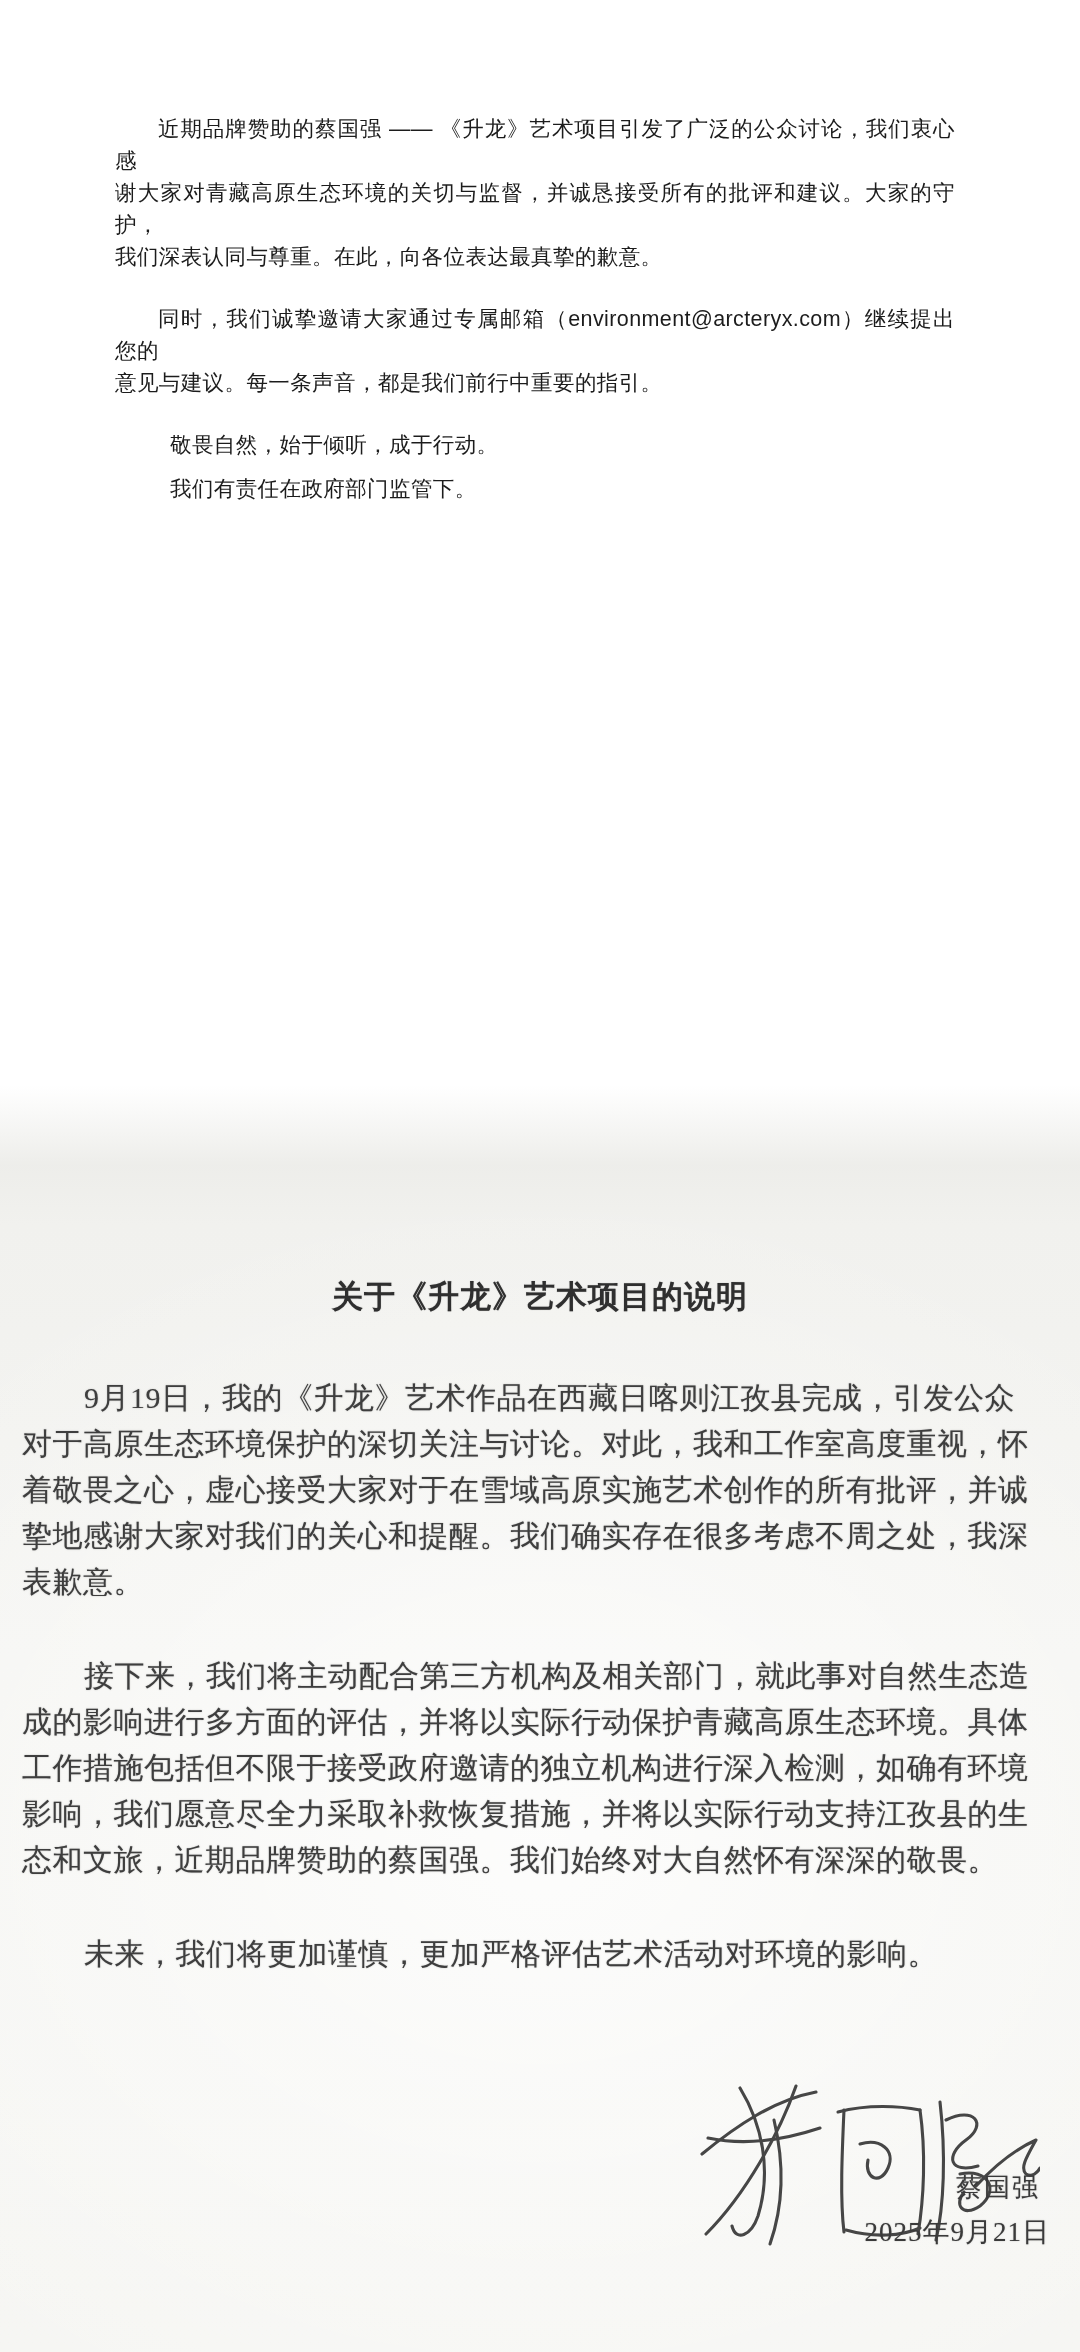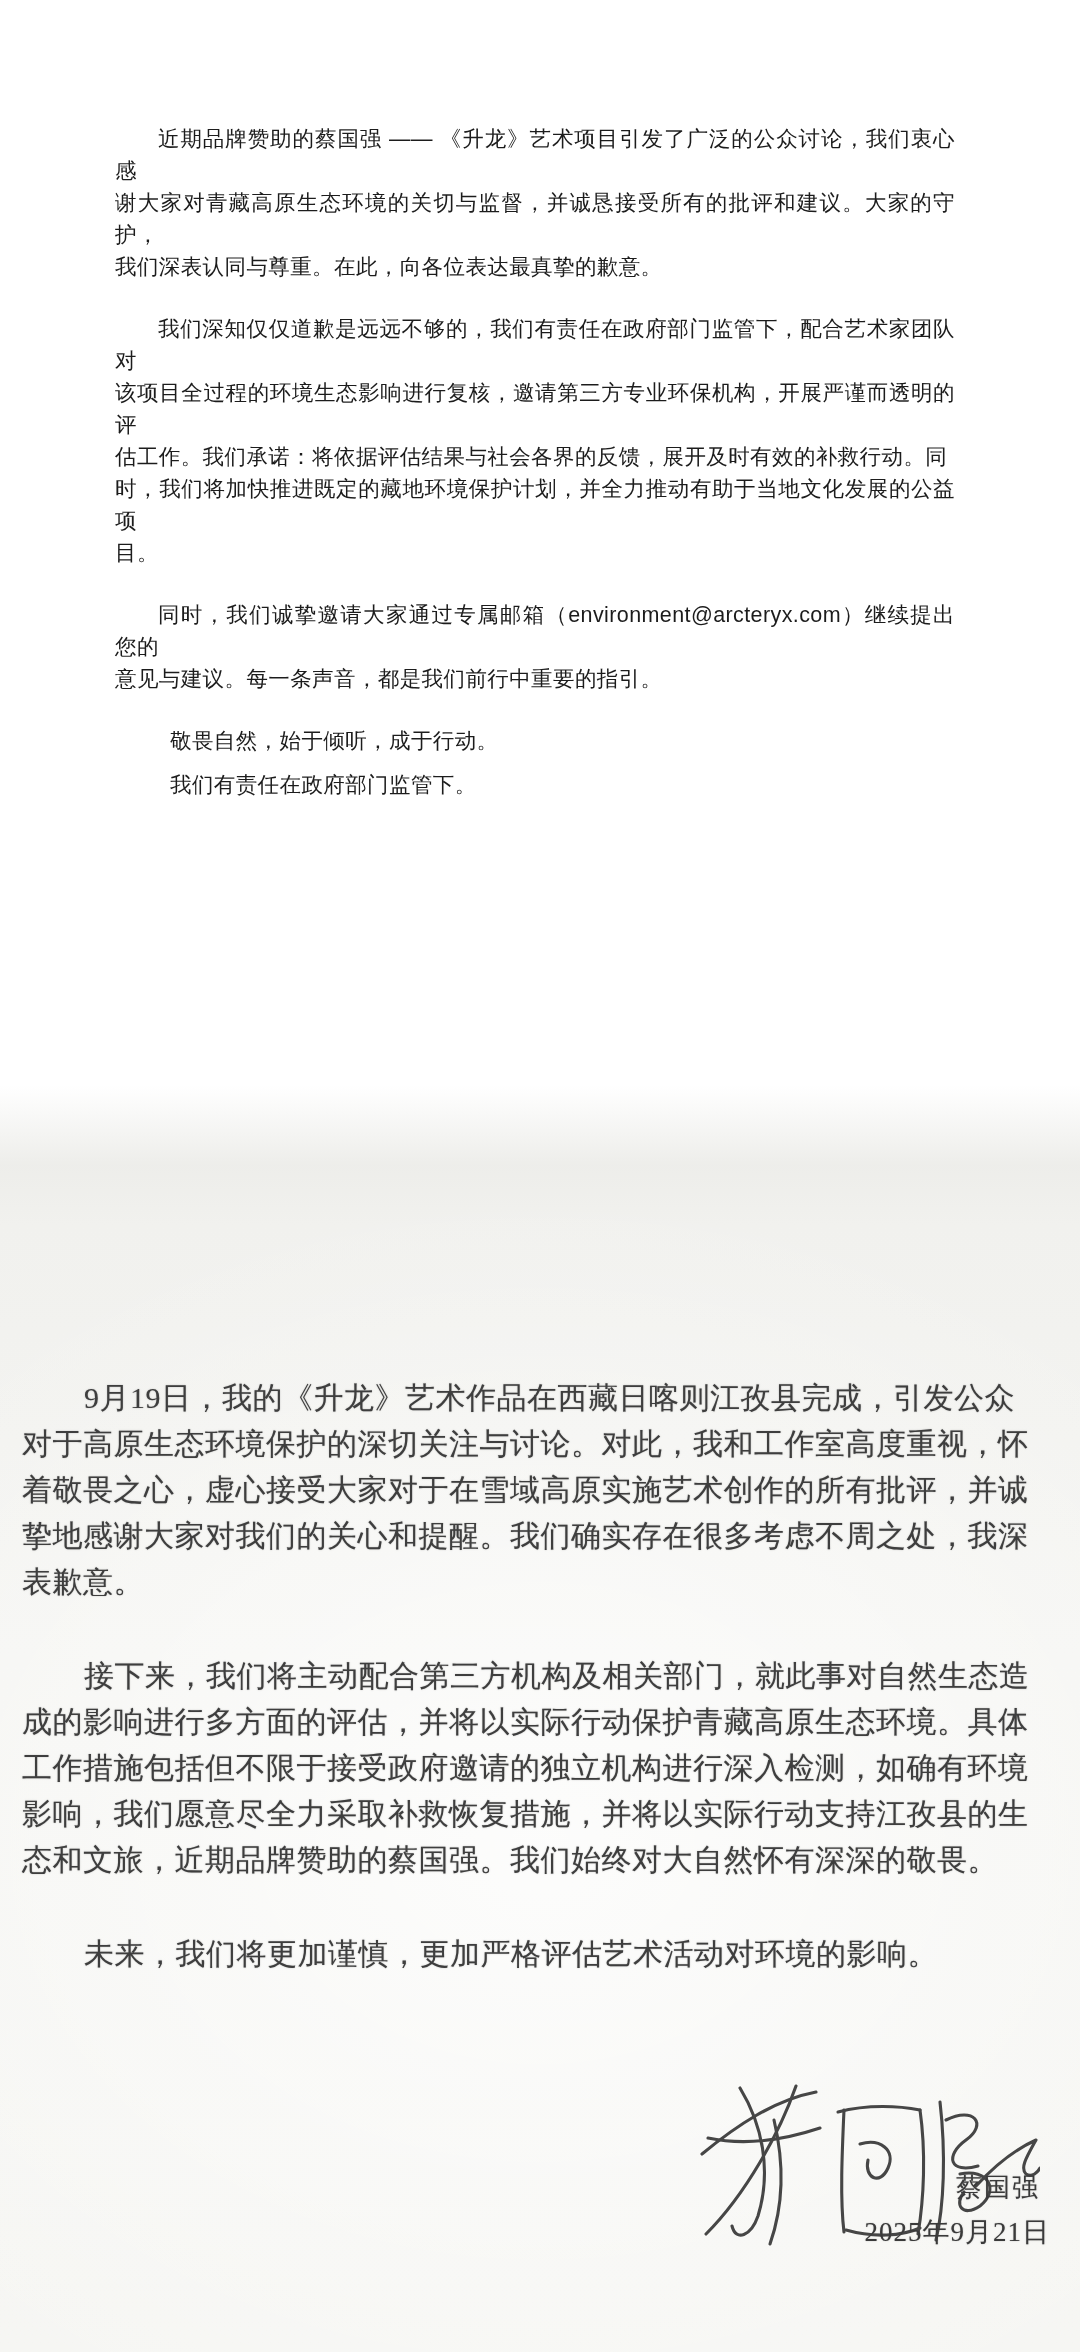--- a/index.html
+++ b/index.html
@@ -5,21 +5,21 @@
   html,body{margin:0;padding:0;background:#ffffff;}
   #screen{
     position:relative;width:1080px;height:2352px;margin:0 auto;
     background:#ffffff;overflow:hidden;
     font-family:"Liberation Sans", sans-serif;
   }
   
   .doc1{position:absolute;left:0;top:0;width:1080px;height:1085px;background:#ffffff;}
   .doc1-body{position:absolute;left:115px;top:105px;width:840px;}
   .doc1-body p{
-    margin:18px 0 30px 0;
+    margin:8px 0 30px 0;
     font-size:21.5px;line-height:32px;letter-spacing:.4px;
     color:#1c1c1c;font-weight:500;
     text-align:justify;text-indent:43px;white-space:pre-line;
   }
   .doc1-body p.closing{margin:12px;}
   .doc1-sign{
     position:absolute;right:112px;top:800px;text-align:right;
     font-size:21.5px;line-height:35px;letter-spacing:1px;color:#1c1c1c;font-weight:500;
   }
   
@@ -62,33 +62,29 @@
 </head>
 <body>
 
 <div id="screen">
 
   <section class="doc1">
     <div class="doc1-body">
       <p>近期品牌赞助的蔡国强 —— 《升龙》艺术项目引发了广泛的公众讨论，我们衷心感
 谢大家对青藏高原生态环境的关切与监督，并诚恳接受所有的批评和建议。大家的守护，
 我们深表认同与尊重。在此，向各位表达最真挚的歉意。</p>
-      <p>我们深知仅仅道歉是远远不够的，我们有责任在政府部门监管下，配合艺术家团队对
-该项目全过程的环境生态影响进行复核，邀请第三方专业环保机构，开展严谨而透明的评
-估工作。我们承诺：将依据评估结果与社会各界的反馈，展开及时有效的补救行动。同
-时，我们将加快推进既定的藏地环境保护计划，并全力推动有助于当地文化发展的公益项
-目。</p>
       <p>同时，我们诚挚邀请大家通过专属邮箱（environment@arcteryx.com）继续提出您的
 意见与建议。每一条声音，都是我们前行中重要的指引。</p>
       <p class="closing">敬畏自然，始于倾听，成于行动。</p>
       <p class="closing">我们有责任在政府部门监管下。</p>
     </div>
   </section>
 
   <section class="doc2">
+    <div class="doc2-title">关于《升龙》艺术项目的说明</div>
     <div class="doc2-body">
       <p>9月19日，我的《升龙》艺术作品在西藏日喀则江孜县完成，引发公众
 对于高原生态环境保护的深切关注与讨论。对此，我和工作室高度重视，怀
 着敬畏之心，虚心接受大家对于在雪域高原实施艺术创作的所有批评，并诚
 挚地感谢大家对我们的关心和提醒。我们确实存在很多考虑不周之处，我深
 表歉意。</p>
       <p>接下来，我们将主动配合第三方机构及相关部门，就此事对自然生态造
 成的影响进行多方面的评估，并将以实际行动保护青藏高原生态环境。具体
 工作措施包括但不限于接受政府邀请的独立机构进行深入检测，如确有环境
 影响，我们愿意尽全力采取补救恢复措施，并将以实际行动支持江孜县的生

